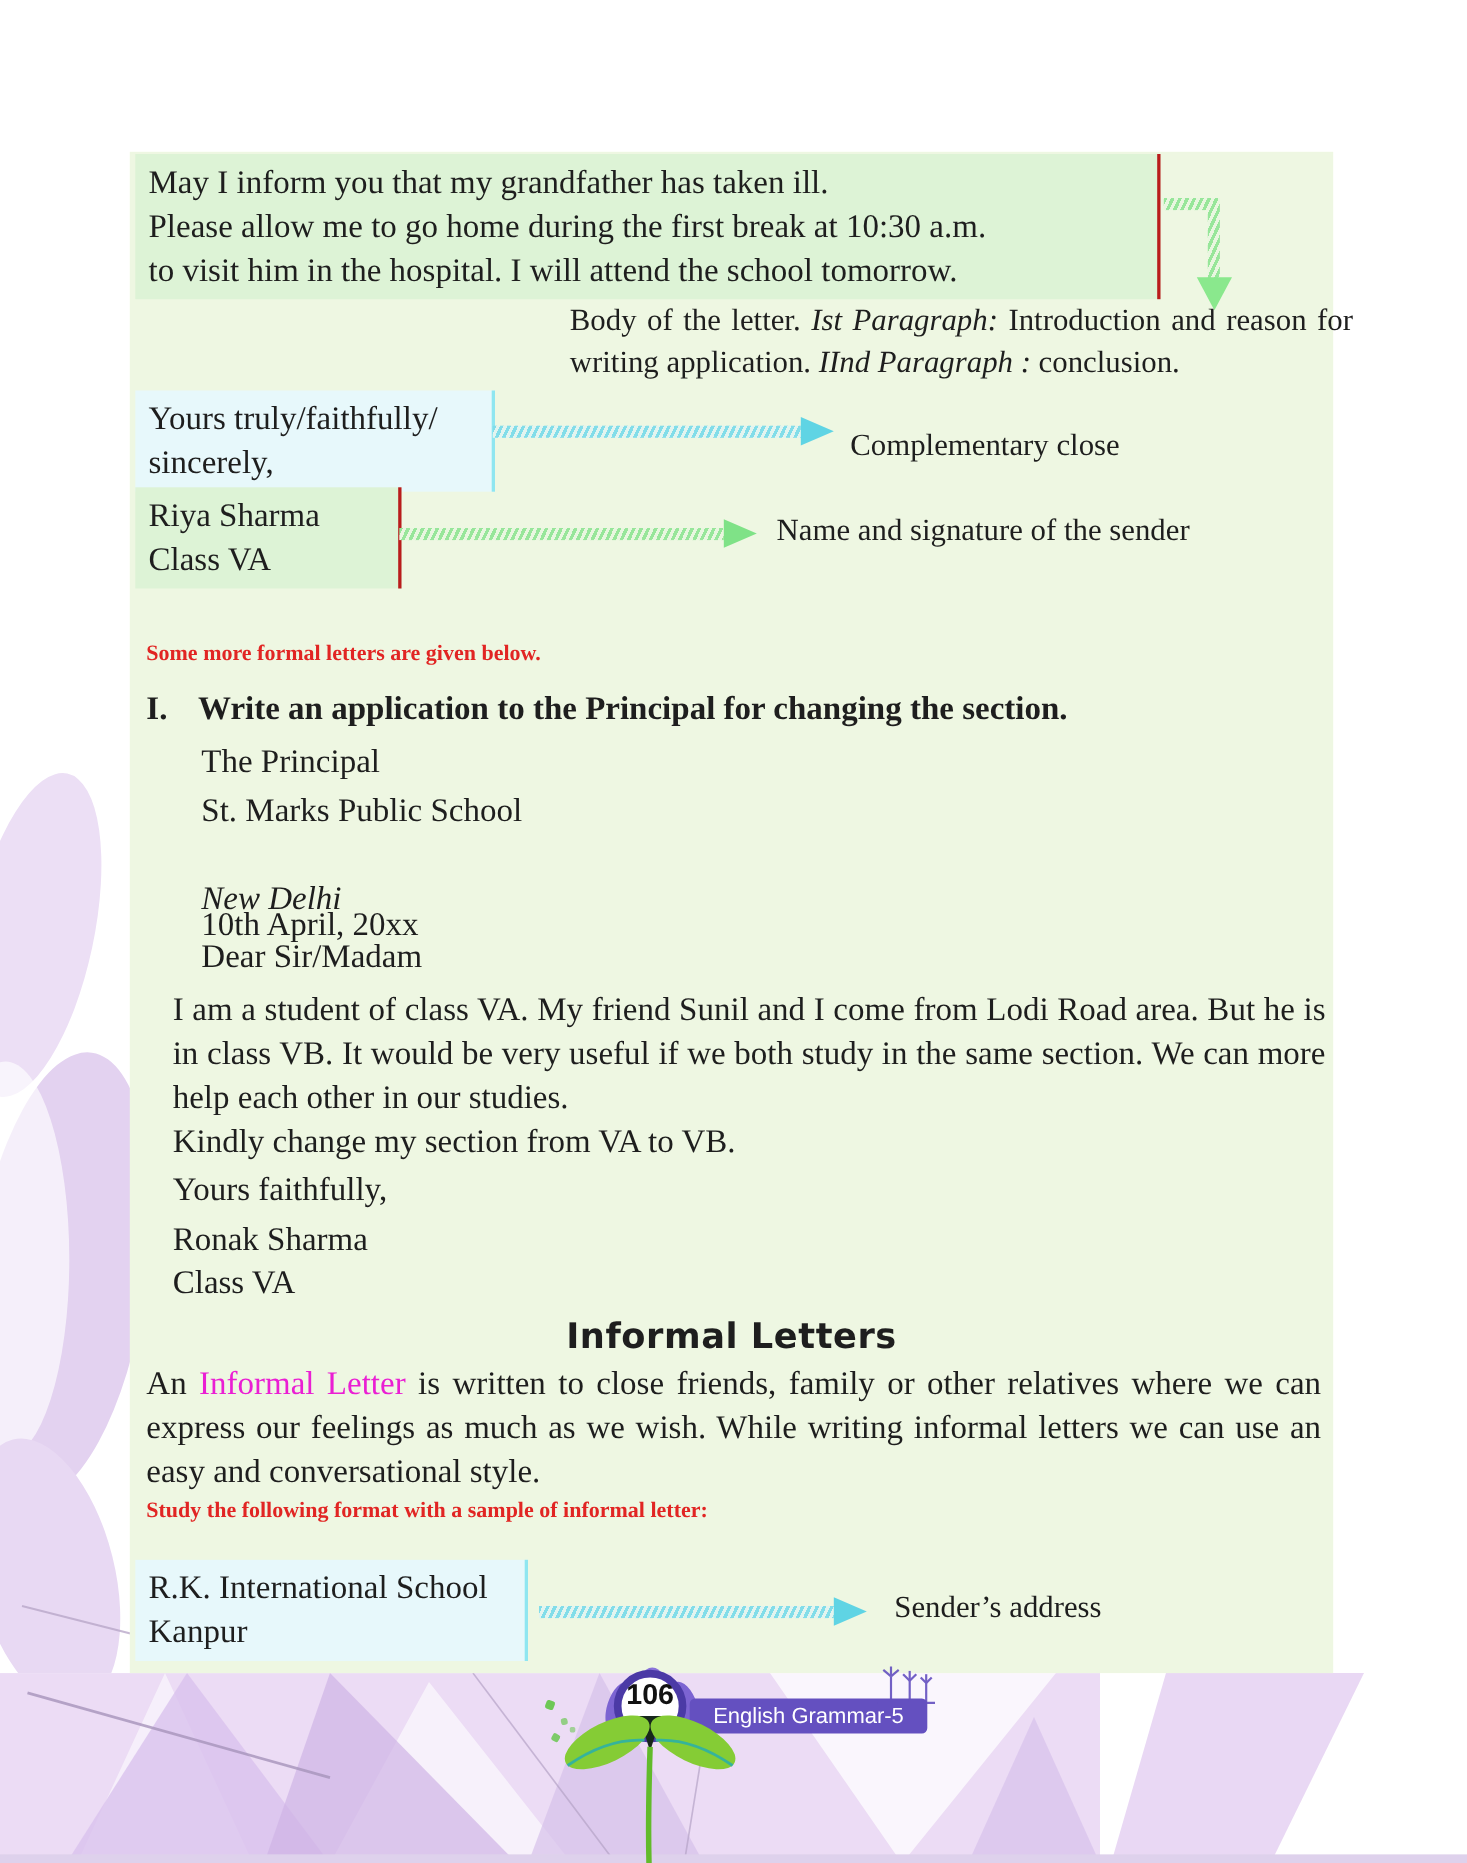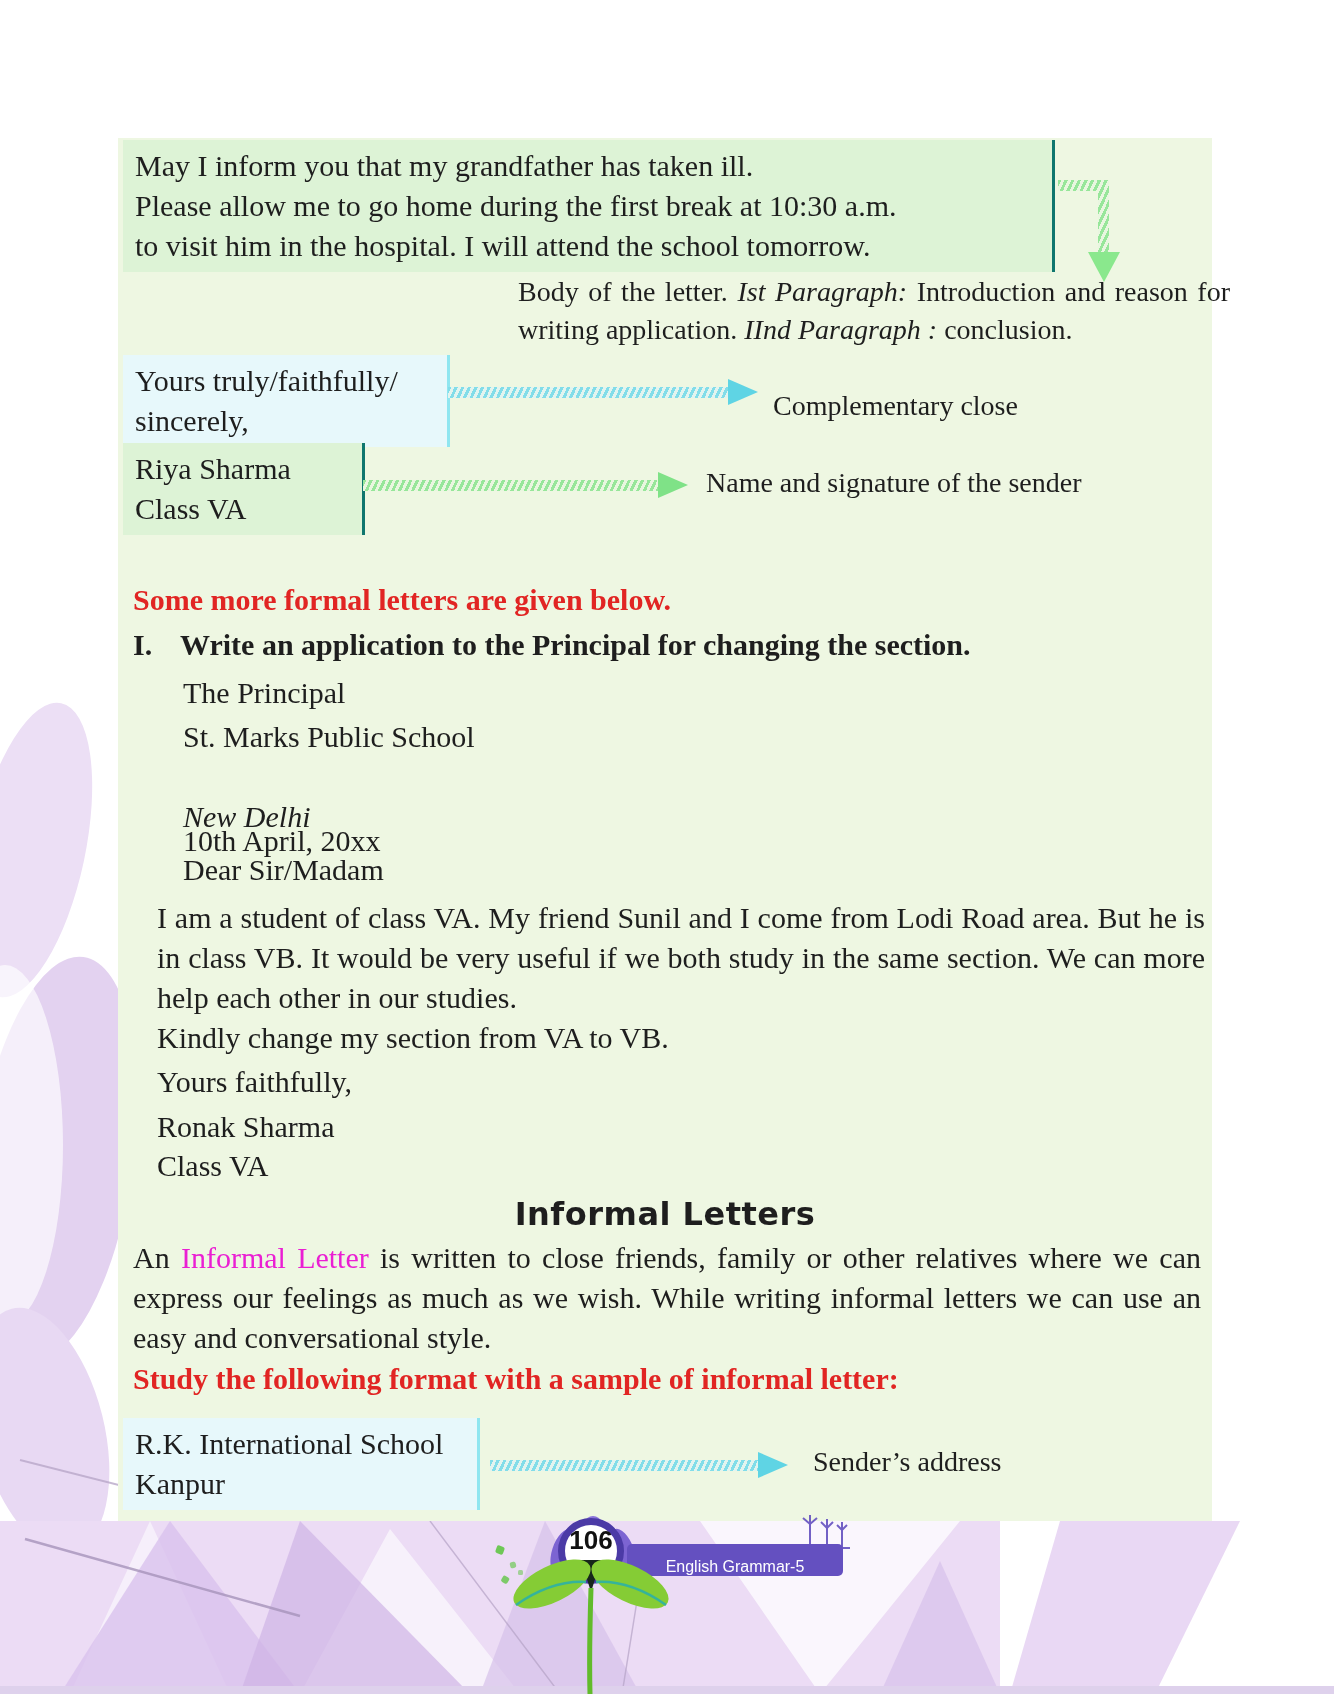--- a/index.html
+++ b/index.html
@@ -1,43 +1,43 @@
 <!DOCTYPE html>
 <html><head>
 <meta charset="utf-8">
 <style>
   html,body{margin:0;padding:0;background:#ffffff;}
   .page{position:relative;width:1334px;height:1694px;background:#ffffff;overflow:hidden;
         font-family:"Liberation Serif", serif;color:#1e1e1e;}
   .deco{position:absolute;pointer-events:none;}
   .panel{position:absolute;left:118px;top:138px;width:1094px;height:1383px;background:#eef7e2;z-index:2;}
   .abs{position:absolute;}
-  .box-green{background:#ddf3d6;border-right:3px solid #0f766e;}
+  .box-green{background:#ddf3d6;border-right:3px solid #b91c1c;}
   .box-blue{background:#e7f8fb;border-right:3px solid #8fe6f0;}
   .hl-box{padding:6px 12px;font-size:30px;line-height:40px;}
   .annot{font-size:28px;line-height:38px;text-align:justify;}
   .annot .it{font-style:italic;}
   .arrow-label{font-size:28px;white-space:nowrap;}
   .bar{height:11px;}
   .bar-cyan{background:repeating-linear-gradient(115deg,#82dde9 0 3px,#e3f4ef 3px 6px);}
   .bar-green{background:repeating-linear-gradient(115deg,#97e69a 0 3px,#e9f6e0 3px 6px);}
   .head-right{width:0;height:0;border-top:13px solid transparent;border-bottom:13px solid transparent;}
   .head-right.cyan{border-left:30px solid #5fd4e4;}
   .head-right.green{border-left:30px solid #7fe287;}
   .head-down{width:0;height:0;border-left:16px solid transparent;border-right:16px solid transparent;border-top:30px solid #8ae88d;}
-  .red-head{color:#e12523;font-weight:bold;font-size:30px;white-space:nowrap;}
+  .red-head{color:#e12523;font-weight:bold;font-size:20px;white-space:nowrap;}
   .bold-head{font-weight:bold;font-size:30px;white-space:nowrap;}
   .letter-line{font-size:30px;white-space:nowrap;}
   .just-par{font-size:30px;line-height:40px;text-align:justify;}
   .magenta{color:#ea1fd3;}
   .informal-head{font-family:"DejaVu Sans", sans-serif;font-weight:800;font-size:32px;letter-spacing:0.5px;
                  text-align:center;width:100%;}
   .badge{position:absolute;left:627px;top:1544px;width:216px;height:32px;background:#6450c0;border-radius:5px;
-         z-index:3;display:flex;align-items:flex-end;justify-content:center;
-         font-family:"Liberation Sans", sans-serif;font-size:16px;color:#ffffff;}
+         z-index:3;display:flex;align-items:center;justify-content:center;
+         font-family:"Liberation Sans", sans-serif;font-size:20px;color:#ffffff;}
   .page-circle{position:absolute;left:558px;top:1518px;width:52px;height:52px;background:#ffffff;
          border:7px solid #4b3aa6;border-radius:50%;z-index:5;display:flex;align-items:flex-start;justify-content:center;
          font-family:"Liberation Sans", sans-serif;font-weight:bold;font-size:26px;color:#111;}
   .bottom-strip{position:absolute;left:0;top:1686px;width:1334px;height:8px;background:#ded1ec;z-index:2;}
 </style>
 </head>
 <body>
 
 <div class="page">
 

